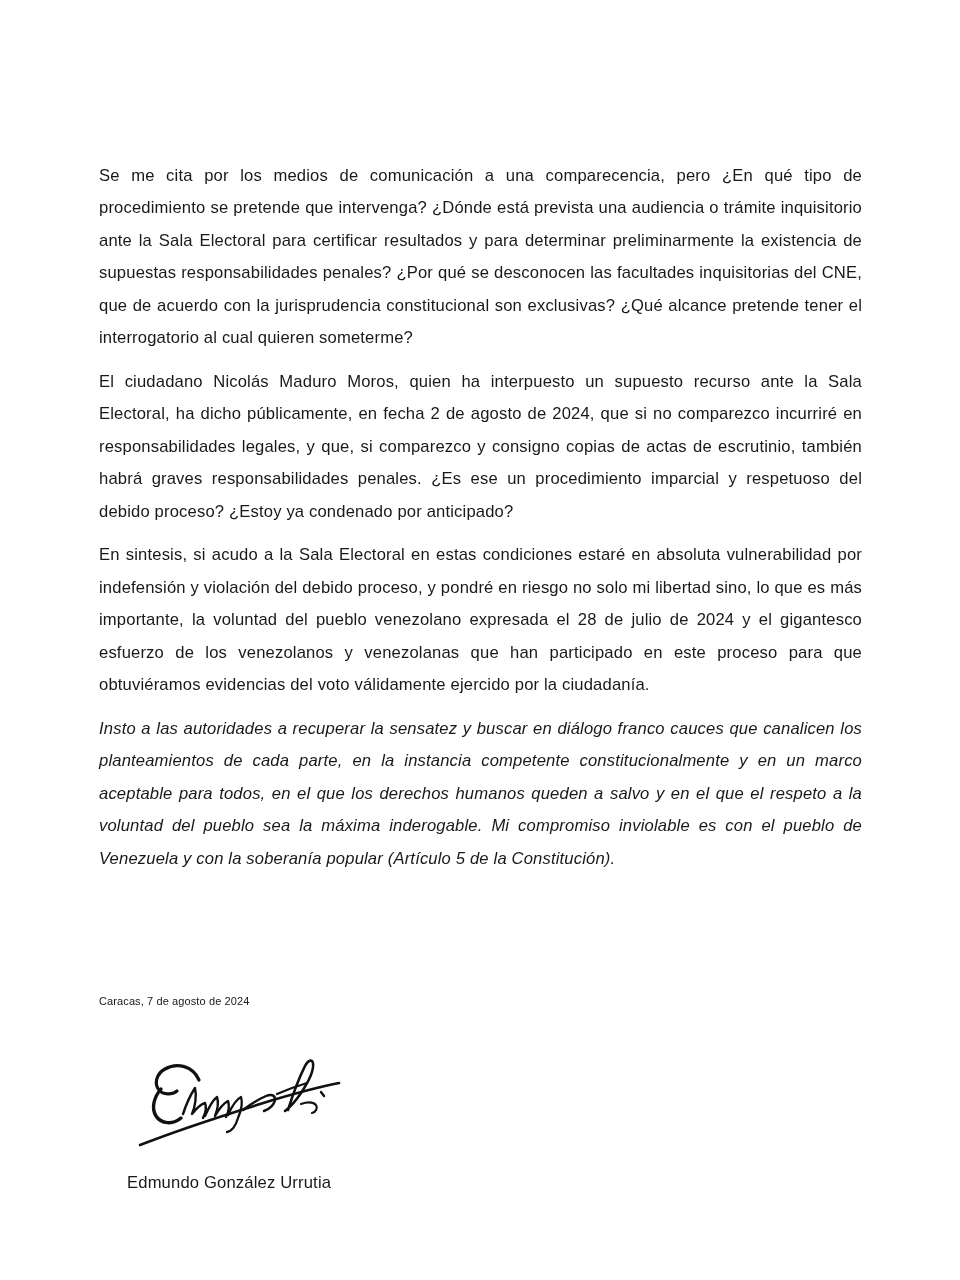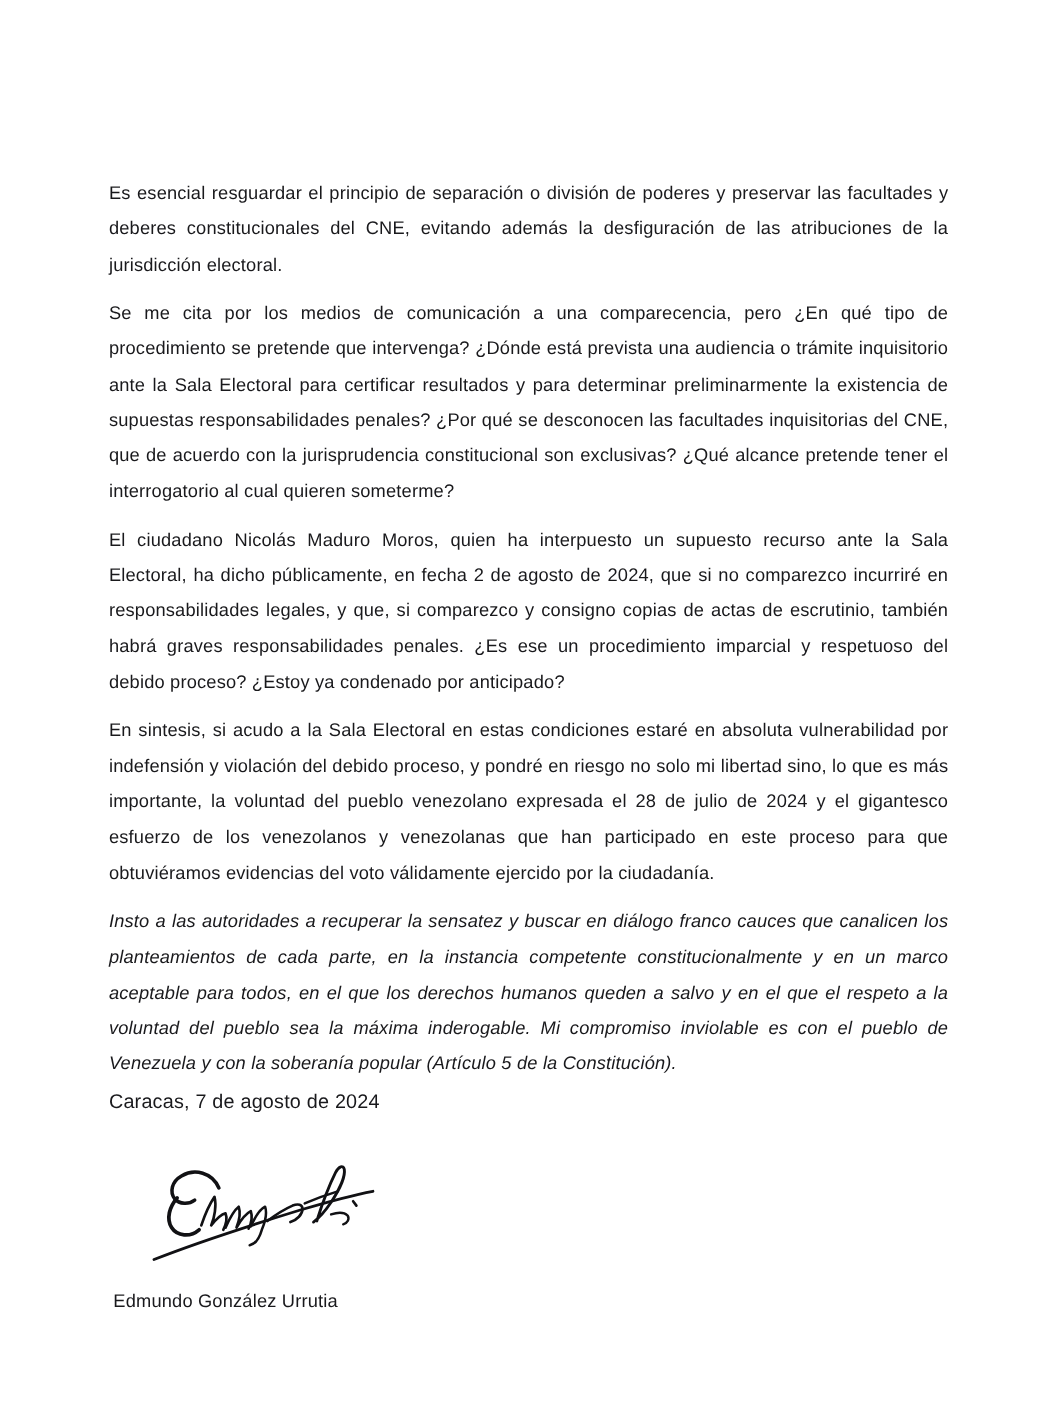--- a/index.html
+++ b/index.html
@@ -39,21 +39,21 @@
     font-style: italic;
   }
   .signature-block {
     position: absolute;
     left: 99px;
     top: 988px;
     width: 763px;
   }
   .date-line {
     font-family: "Liberation Sans", sans-serif;
-    font-size: 18px;
+    font-size: 11px;
     line-height: 26px;
     color: #19191c;
     text-align: left;
     letter-spacing: 0.01em;
   }
   .signature-mark {
     margin-top: 38px;
     margin-left: 26px;
     width: 250px;
     height: 105px;
@@ -64,31 +64,30 @@
     width: 250px;
     height: 105px;
     overflow: visible;
   }
   .signer-name {
     font-family: "Liberation Sans", sans-serif;
     font-size: 16.6px;
     line-height: 24px;
     color: #19191c;
     margin-top: 14px;
-    margin-left: 4px;
+    margin-left: 28px;
     letter-spacing: 0.01em;
   }
 </style>
 </head>
 <body>
 
 <div class="page">
 
   <div class="content">
-    <p class="para">Es esencial resguardar el principio de separación o división de poderes y preservar las facultades y deberes constitucionales del CNE, evitando además la desfiguración de las atribuciones de la jurisdicción electoral.</p>
     <p class="para">Se me cita por los medios de comunicación a una comparecencia, pero ¿En qué tipo de procedimiento se pretende que intervenga? ¿Dónde está prevista una audiencia o trámite inquisitorio ante la Sala Electoral para certificar resultados y para determinar preliminarmente la existencia de supuestas responsabilidades penales? ¿Por qué se desconocen las facultades inquisitorias del CNE, que de acuerdo con la jurisprudencia constitucional son exclusivas? ¿Qué alcance pretende tener el interrogatorio al cual quieren someterme?</p>
     <p class="para">El ciudadano Nicolás Maduro Moros, quien ha interpuesto un supuesto recurso ante la Sala Electoral, ha dicho públicamente, en fecha 2 de agosto de 2024, que si no comparezco incurriré en responsabilidades legales, y que, si comparezco y consigno copias de actas de escrutinio, también habrá graves responsabilidades penales. ¿Es ese un procedimiento imparcial y respetuoso del debido proceso? ¿Estoy ya condenado por anticipado?</p>
     <p class="para">En sintesis, si acudo a la Sala Electoral en estas condiciones estaré en absoluta vulnerabilidad por indefensión y violación del debido proceso, y pondré en riesgo no solo mi libertad sino, lo que es más importante, la voluntad del pueblo venezolano expresada el 28 de julio de 2024 y el gigantesco esfuerzo de los venezolanos y venezolanas que han participado en este proceso para que obtuviéramos evidencias del voto válidamente ejercido por la ciudadanía.</p>
     <p class="para">Insto a las autoridades a recuperar la sensatez y buscar en diálogo franco cauces que canalicen los planteamientos de cada parte, en la instancia competente constitucionalmente y en un marco aceptable para todos, en el que los derechos humanos queden a salvo y en el que el respeto a la voluntad del pueblo sea la máxima inderogable. Mi compromiso inviolable es con el pueblo de Venezuela y con la soberanía popular (Artículo 5 de la Constitución).</p>
   </div>
 
   <div class="signature-block">
     <div class="date-line">Caracas, 7 de agosto de 2024</div>
 
     <div class="signature-mark">

